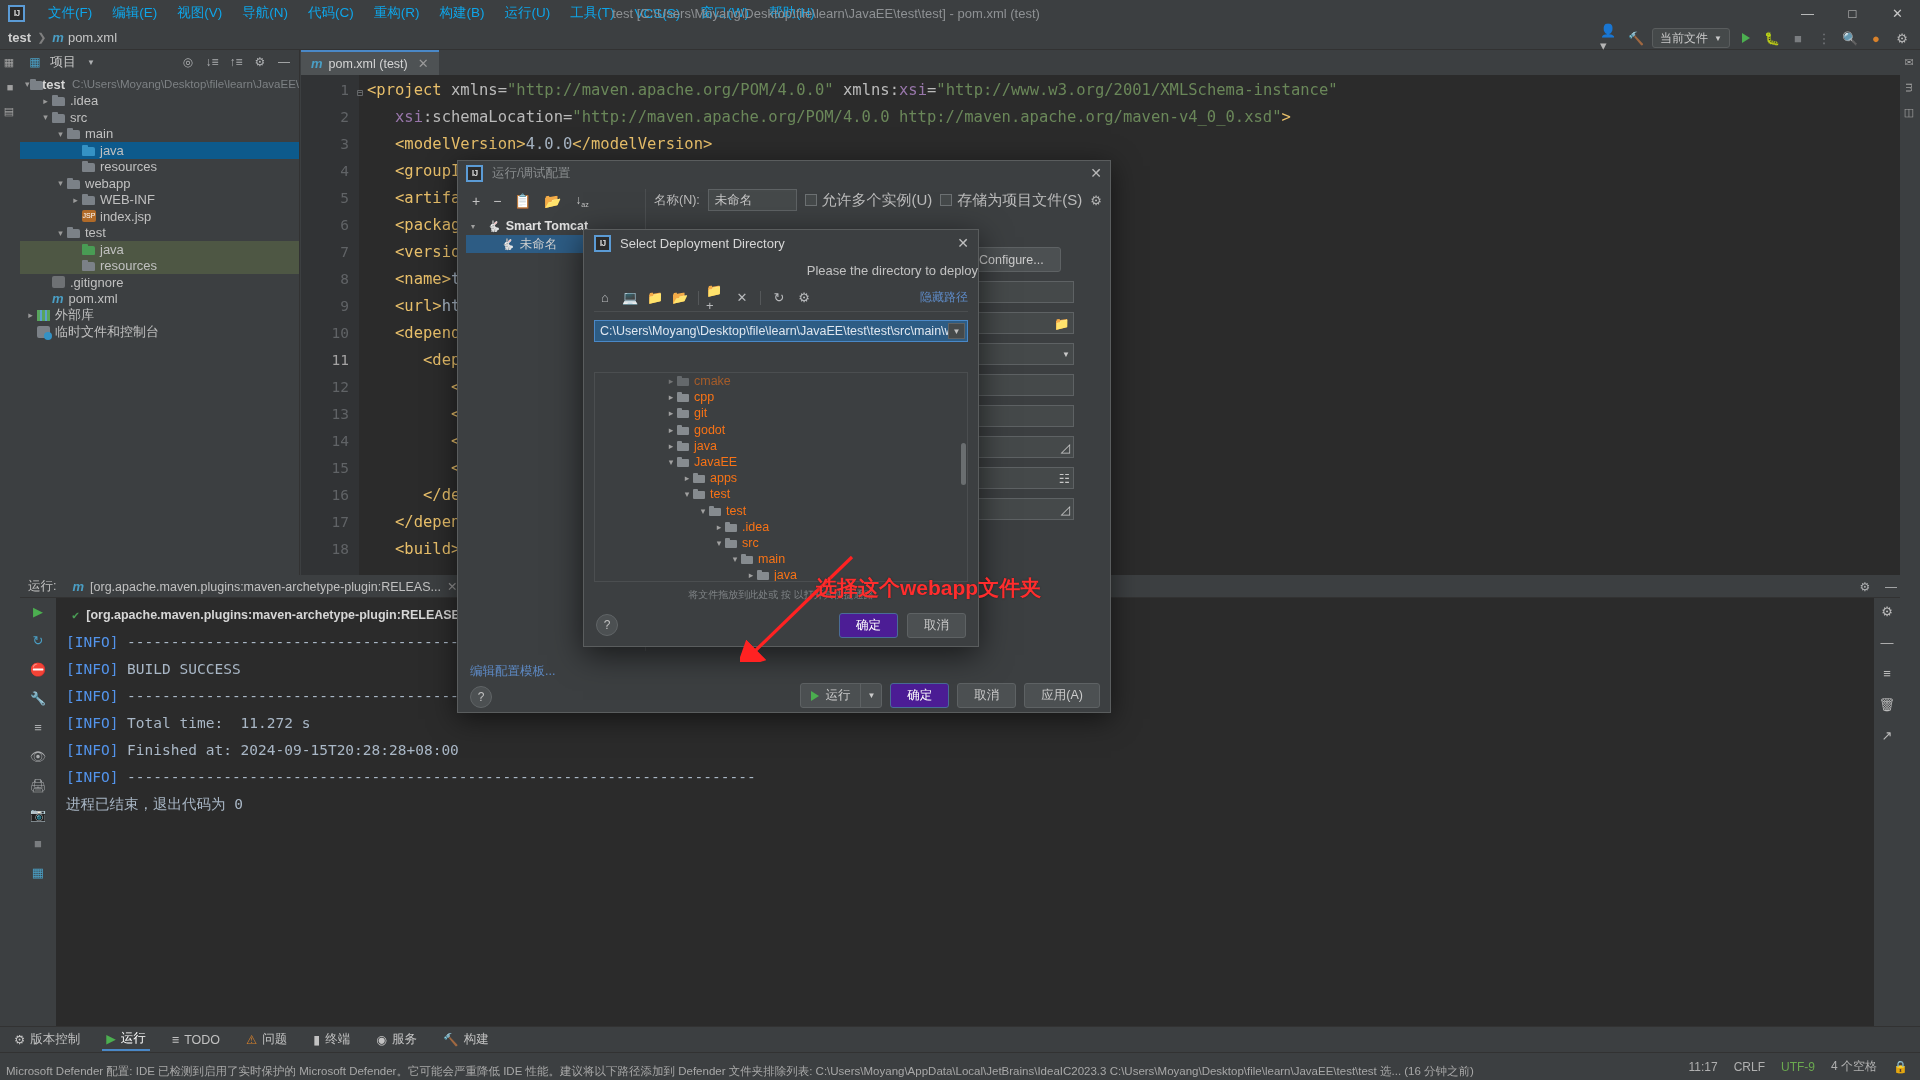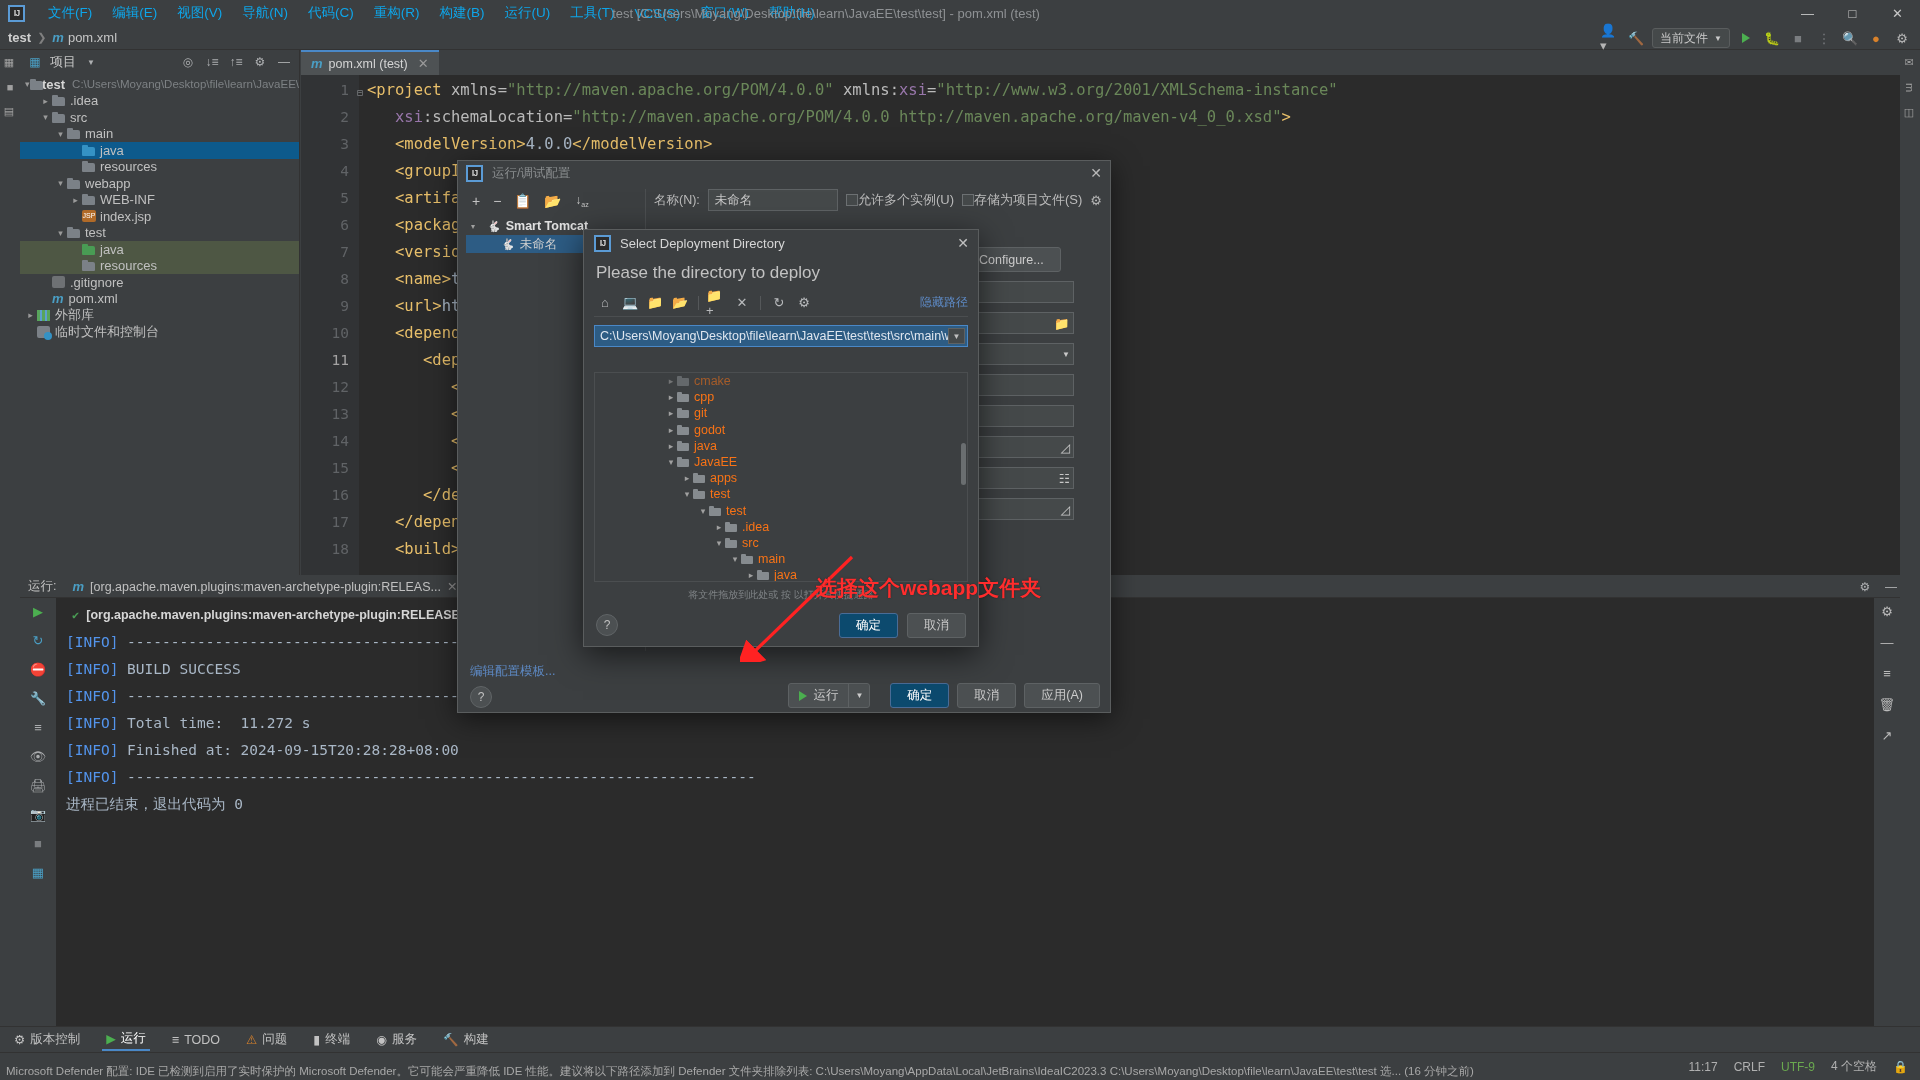--- a/index.html
+++ b/index.html
@@ -128,42 +128,42 @@
   .m1-tree{ margin-top:4px; font-size:12.5px;}
   .m1-trow{ display:flex;align-items:center;height:18px;padding-left:5px;gap:5px;}
   .m1-trow.sel{ background:#2d5c84;}
   .tomcat-ico{ color:#f0c419; font-size:11px;}
   .m1-right{ position:absolute; left:196px; top:28px; right:8px; height:462px;}
   .frow{ display:flex; align-items:center; gap:8px; margin-bottom:9px;}
   .flabel{ font-size:12.5px; color:#bbbbbb; white-space:nowrap;}
   .finput{ background:#45494a; border:1px solid #5e6264; height:22px; color:#c8c8c8;
     font-size:12.5px; padding:0 6px; display:flex; align-items:center;}
   .cb{ width:12px;height:12px;border:1px solid #6d7173;background:#45494a; display:inline-block;}
-  .cbwrap{ display:flex; align-items:center; font-size:13px; color:#bbbbbb; white-space:nowrap;}
+  .cbwrap{ display:flex; align-items:center; gap:5px; font-size:15px; color:#bbbbbb; white-space:nowrap;}
   .gear{ color:#b3b3b3; font-size:13px;}
   .btn{ background:#4c5052; border:1px solid #5e6264; color:#cccccc; font-size:12.5px;
     height:25px; padding:0 16px; display:flex; align-items:center; justify-content:center; border-radius:3px;}
-  .btn.primary{ background:#0c4a6e; border-color:#4a6c96; color:#ffffff;margin-left:12px;}
+  .btn.primary{ background:#4c1d95; border-color:#4a6c96; color:#ffffff;}
   .m1-bottom{ position:absolute; left:0; right:0; bottom:0; height:60px;}
   .editTpl{ position:absolute; left:12px; bottom:32px; color:#5d89c4; font-size:12.5px; text-decoration:none;}
   .m1-help{ position:absolute; left:12px; bottom:4px; width:22px;height:22px;border-radius:50%;
     background:#4c5052;border:1px solid #606466;color:#c0c0c0;display:flex;align-items:center;justify-content:center;font-size:12px;}
   .m1-btns{ position:absolute; right:10px; bottom:4px; display:flex; gap:8px; align-items:center;}
   .runbtn{ display:flex; align-items:center; background:#4c5052;border:1px solid #5e6264;height:25px;
     border-radius:3px; color:#cccccc; font-size:12.5px; }
   .runbtn .lbl{ display:flex;align-items:center;gap:6px;padding:0 10px;}
   .runbtn .arr{ border-left:1px solid #5e6264; padding:0 6px; height:100%; display:flex;align-items:center;}
 
   
   .modal2{ position:absolute; left:583px; top:229px; width:396px; height:418px; background:#3c3f41;
     border:1px solid #5a5d5e; box-shadow:0 8px 30px rgba(0,0,0,.6);}
   .m2-title{ height:26px; display:flex; align-items:center; gap:9px; padding-left:10px; font-size:13px; color:#d6d6d6;}
   .m2-close{ position:absolute;right:5px;top:4px;width:20px;height:18px;display:flex;align-items:center;
     justify-content:center;color:#c0c0c0;font-size:14px;}
-  .m2-sub{ padding:7px 0 0 12px; font-size:17px; color:#c2c2c2;}
+  .m2-sub{ padding:7px 0 0 12px; font-size:13px; color:#c2c2c2;text-align:right;}
   .m2-tb{ margin:12px 10px 0 10px; height:22px; display:flex; align-items:center; gap:3px; position:relative;
      border-bottom:1px solid #4b4e50; padding-bottom:6px;}
   .m2-tbi{ width:22px;height:20px;display:flex;align-items:center;justify-content:center;color:#b8babc;font-size:13px;}
   .m2-div{ width:1px;height:14px;background:#55585a;margin:0 4px;}
   .hidepath{ position:absolute; right:0; color:#5d89c4; font-size:12px;}
   .pathbox{ margin:8px 10px 0 10px; height:22px; background:#2d5c84; border:1px solid #4a88c7;
     display:flex; align-items:center; padding:0 5px; position:relative;}
   .pathbox .txt{ font-size:12.5px; color:#dfe6ef; white-space:nowrap; overflow:hidden;}
   .pathbox .drop{ position:absolute;right:2px;top:2px;width:17px;height:16px;background:#45494a;
     border:1px solid #5e6264; display:flex;align-items:center;justify-content:center;color:#c0c0c0;font-size:8px;}

